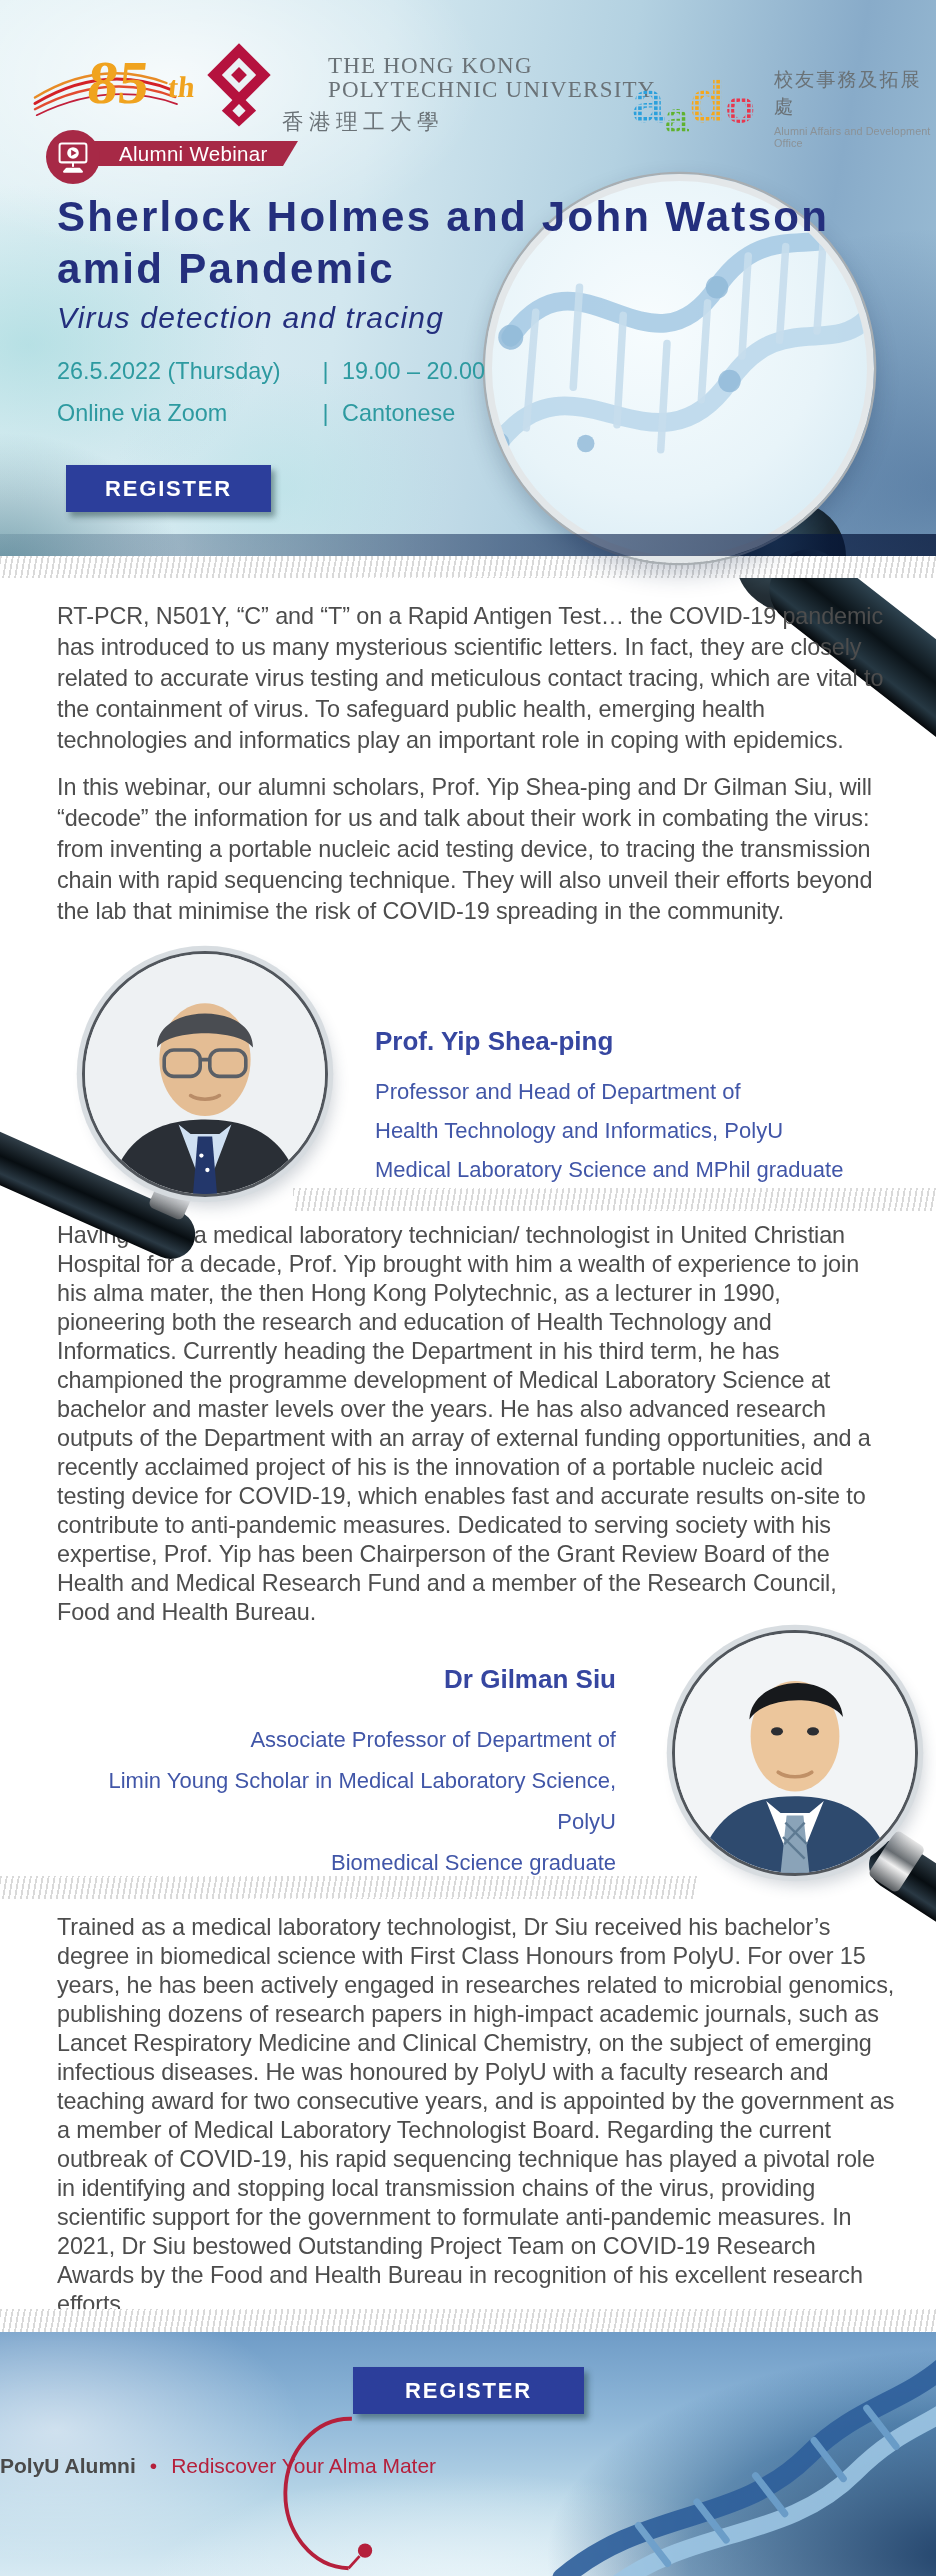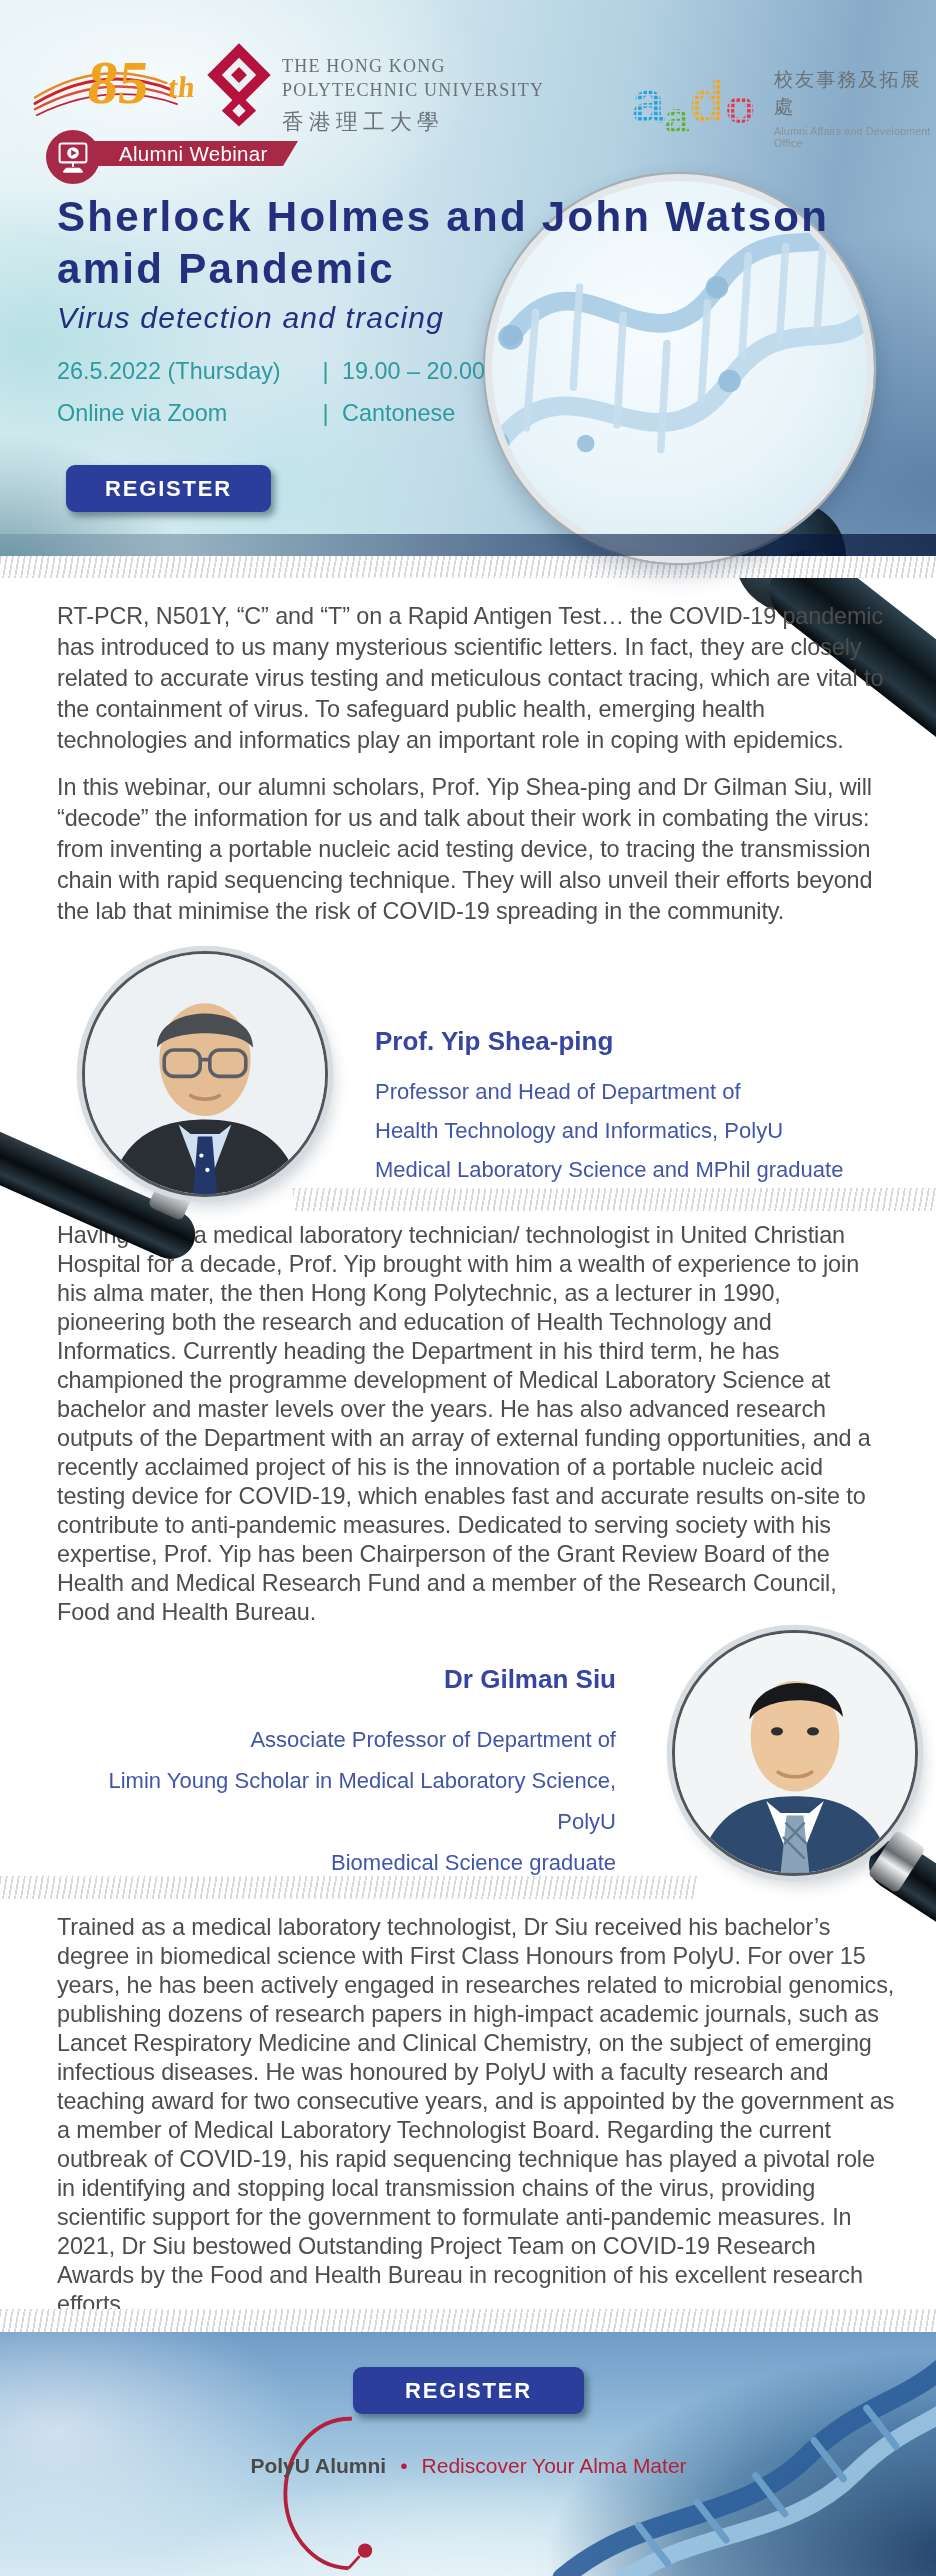--- a/index.html
+++ b/index.html
@@ -29,21 +29,21 @@
     background:linear-gradient(90deg, rgba(20,60,90,.15), rgba(10,35,80,.55) 55%, rgba(5,20,55,.75));}
 
   
   .anniv{left:32px;top:36px;width:193px;height:94px;z-index:3;}
   .anniv .num{position:absolute;left:56px;top:16.4px;font-size:61px;font-weight:700;color:#f0a31f;
     font-family:"Liberation Serif",serif;transform:skewX(-6deg);line-height:1;}
   .anniv .suf{position:absolute;left:136px;top:34px;font-size:30px;font-weight:700;color:#f0a31f;
     font-family:"Liberation Serif",serif;transform:skewX(-6deg);}
   .knot{left:206px;top:42px;width:66px;height:85px;z-index:3;}
   .uni-name{left:282px;top:54px;z-index:3;color:#6a7277;font-family:"Liberation Serif",serif;}
-  .uni-name .l1,.uni-name .l2{font-size:18px;letter-spacing:1.2px;line-height:24px;}
+  .uni-name .l1,.uni-name .l2{font-size:23px;letter-spacing:1.2px;line-height:24px;margin-left:46px;}
   .uni-name .cjk{font-size:21.7px;letter-spacing:5.3px;margin-top:4.7px;color:#6a7277;}
   .aado{left:632px;top:50px;width:141px;height:76px;z-index:3;display:flex;align-items:flex-end;}
   .dotl{font-weight:900;font-size:59px;line-height:.8;color:transparent;-webkit-background-clip:text;background-clip:text;
         background-size:5.3px 5.3px;}
   .dotl.c1{background-image:radial-gradient(circle,#2ba0dc 58%,transparent 60%);}
   .dotl.c2{background-image:radial-gradient(circle,#5fb22e 58%,transparent 60%);font-size:44px;transform:translateY(9.4px);}
   .dotl.c3{background-image:radial-gradient(circle,#f5a71b 58%,transparent 60%);}
   .dotl.c4{background-image:radial-gradient(circle,#e8374e 58%,transparent 60%);font-size:49px;}
   .aado-text{left:774px;top:66px;z-index:3;color:#6a7277;}
   .aado-text .cjk{font-size:19.3px;letter-spacing:1.8px;}
@@ -56,21 +56,21 @@
   .badge-pill span{color:#ffffff;font-size:20.5px;letter-spacing:0.3px;}
   .badge-circle{left:46px;top:130px;width:54px;height:54px;border-radius:50%;background:#a72946;z-index:4;
     display:flex;align-items:center;justify-content:center;}
 
   
   .title{left:57px;top:191px;z-index:5;color:#242f7d;font-weight:700;font-size:42px;line-height:52px;letter-spacing:2.3px;}
   .subtitle{left:57px;top:301px;z-index:5;color:#242f7d;font-style:italic;font-size:30px;letter-spacing:1.2px;}
   .sched{left:57px;top:358px;z-index:5;color:#2d9aa0;font-size:23.4px;}
   .sched .row{display:grid;grid-template-columns:252px 33px auto;margin-bottom:15px;}
   .sched .sep{text-align:center;}
-  .btn{background:#2c3e9b;border-radius:9px;display:flex;align-items:center;justify-content:center;
+  .btn{background:#2c3e9b;border-radius:0;display:flex;align-items:center;justify-content:center;
     color:#ffffff;font-weight:700;font-size:22px;letter-spacing:1.8px;z-index:5;cursor:pointer;
     box-shadow:3.5px 4.7px 5.9px rgba(25,55,55,.45);}
   .btn.hero-btn{left:66px;top:465px;width:205px;height:47px;}
 
   
   .hatch{background:repeating-linear-gradient(100deg,#d9d9d9 0 1.8px,#ffffff 1.8px 5.9px);}
   .hatch.h-top{left:0;top:556px;width:937px;height:22px;}
   .hatch.h-yip{left:293px;top:1188px;width:644px;height:23.4px;z-index:1;}
   .hatch.h-siu{left:0;top:1876px;width:697px;height:23.4px;z-index:1;}
   .hatch.h-foot{left:0;top:2309px;width:937px;height:23.4px;}
@@ -106,21 +106,21 @@
 
   
   .footer{left:0;top:2332px;width:937px;height:244px;
     background:
       radial-gradient(410px 222px at 6% 40%, rgba(255,255,255,.55), transparent 60%),
       radial-gradient(615px 304px at 103% 92%, rgba(8,42,86,.88) 0%, rgba(25,78,130,.55) 45%, transparent 68%),
       radial-gradient(468px 176px at 50% 108%, rgba(235,246,250,.9), transparent 70%),
       linear-gradient(180deg,#6f9cc7 0%,#8fb7d8 34%,#bcd9e9 72%,#d7eaf3 100%);}
   .btn.foot-btn{left:353px;top:35px;width:231px;height:47px;position:absolute;}
   .foot-arc{position:absolute;left:265px;top:78px;width:132px;height:167px;z-index:2;}
-  .tagline{position:absolute;left:0;top:122px;width:937px;text-align:center;z-index:3;font-size:21px;}
+  .tagline{position:absolute;left:0;top:122px;width:937px;z-index:3;font-size:21px;}
   .tagline .brand{color:#4a4a4a;font-weight:700;}
   .tagline .dot{color:#b5203c;margin:0 8.2px;}
   .tagline .rest{color:#b5203c;font-weight:400;}
   .footer-dna{position:absolute;right:0;top:0;width:445px;height:244px;}
 </style>
 </head>
 <body>
 
 <div id="page">
 

